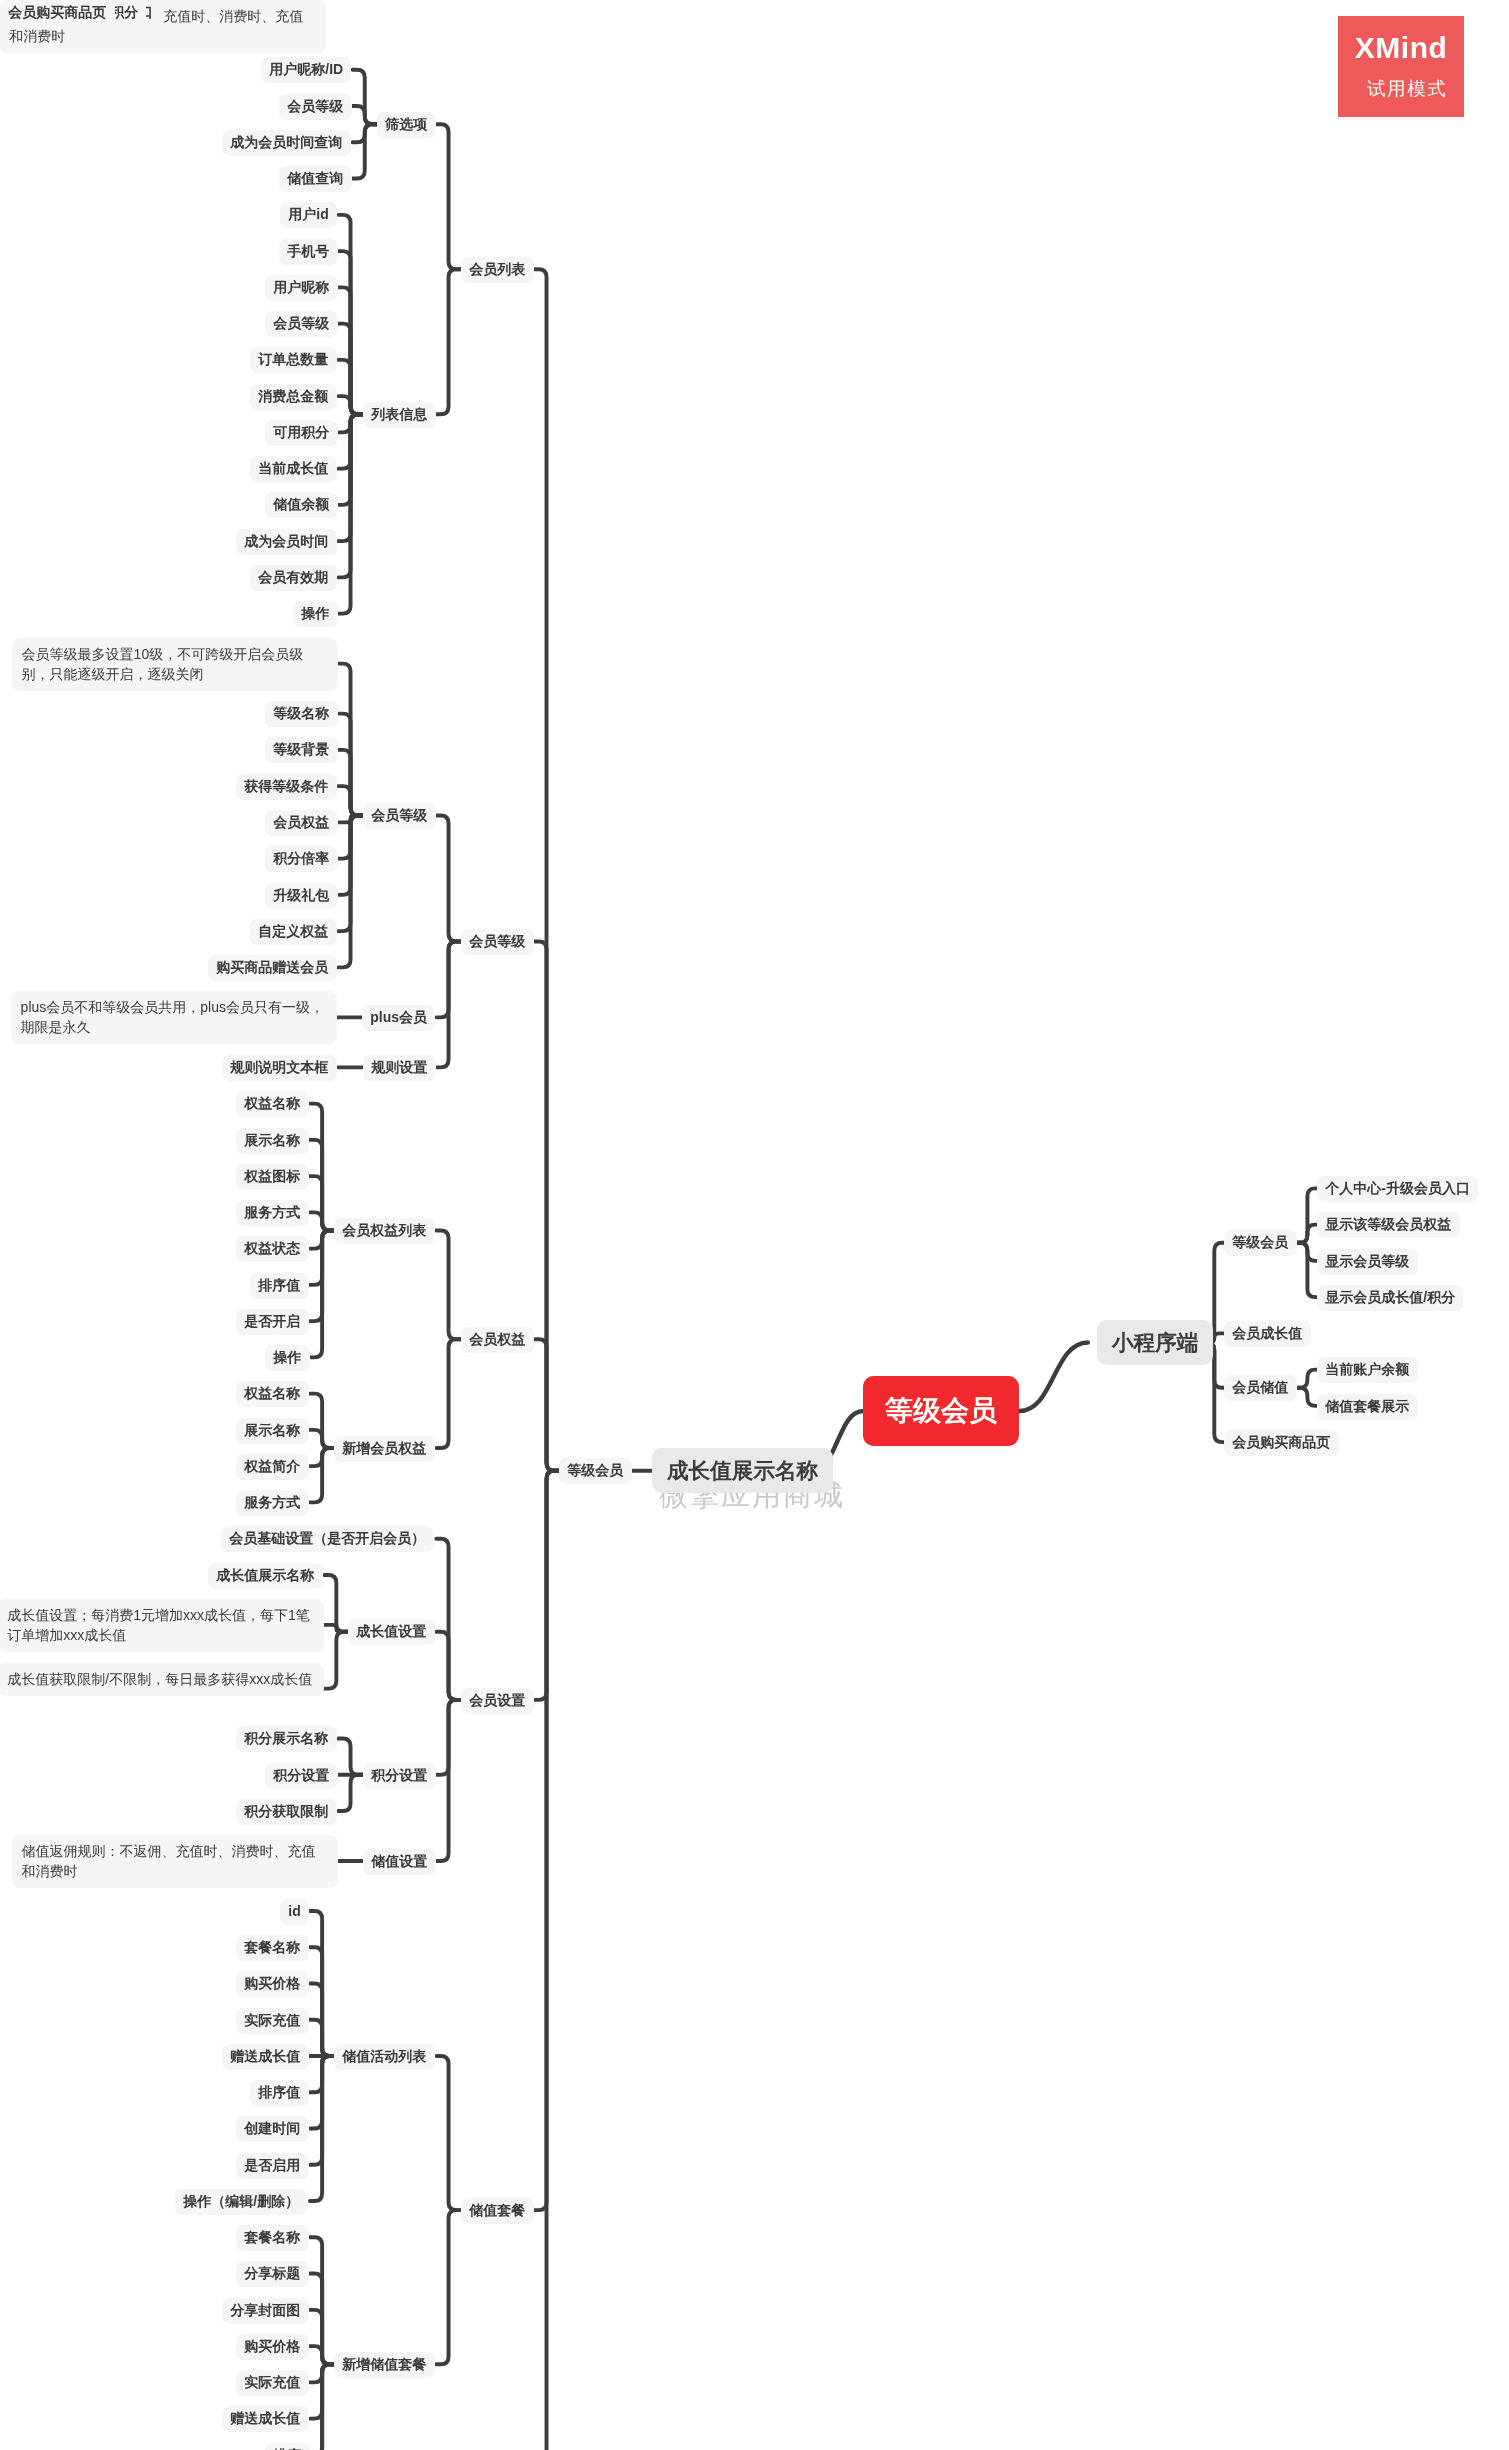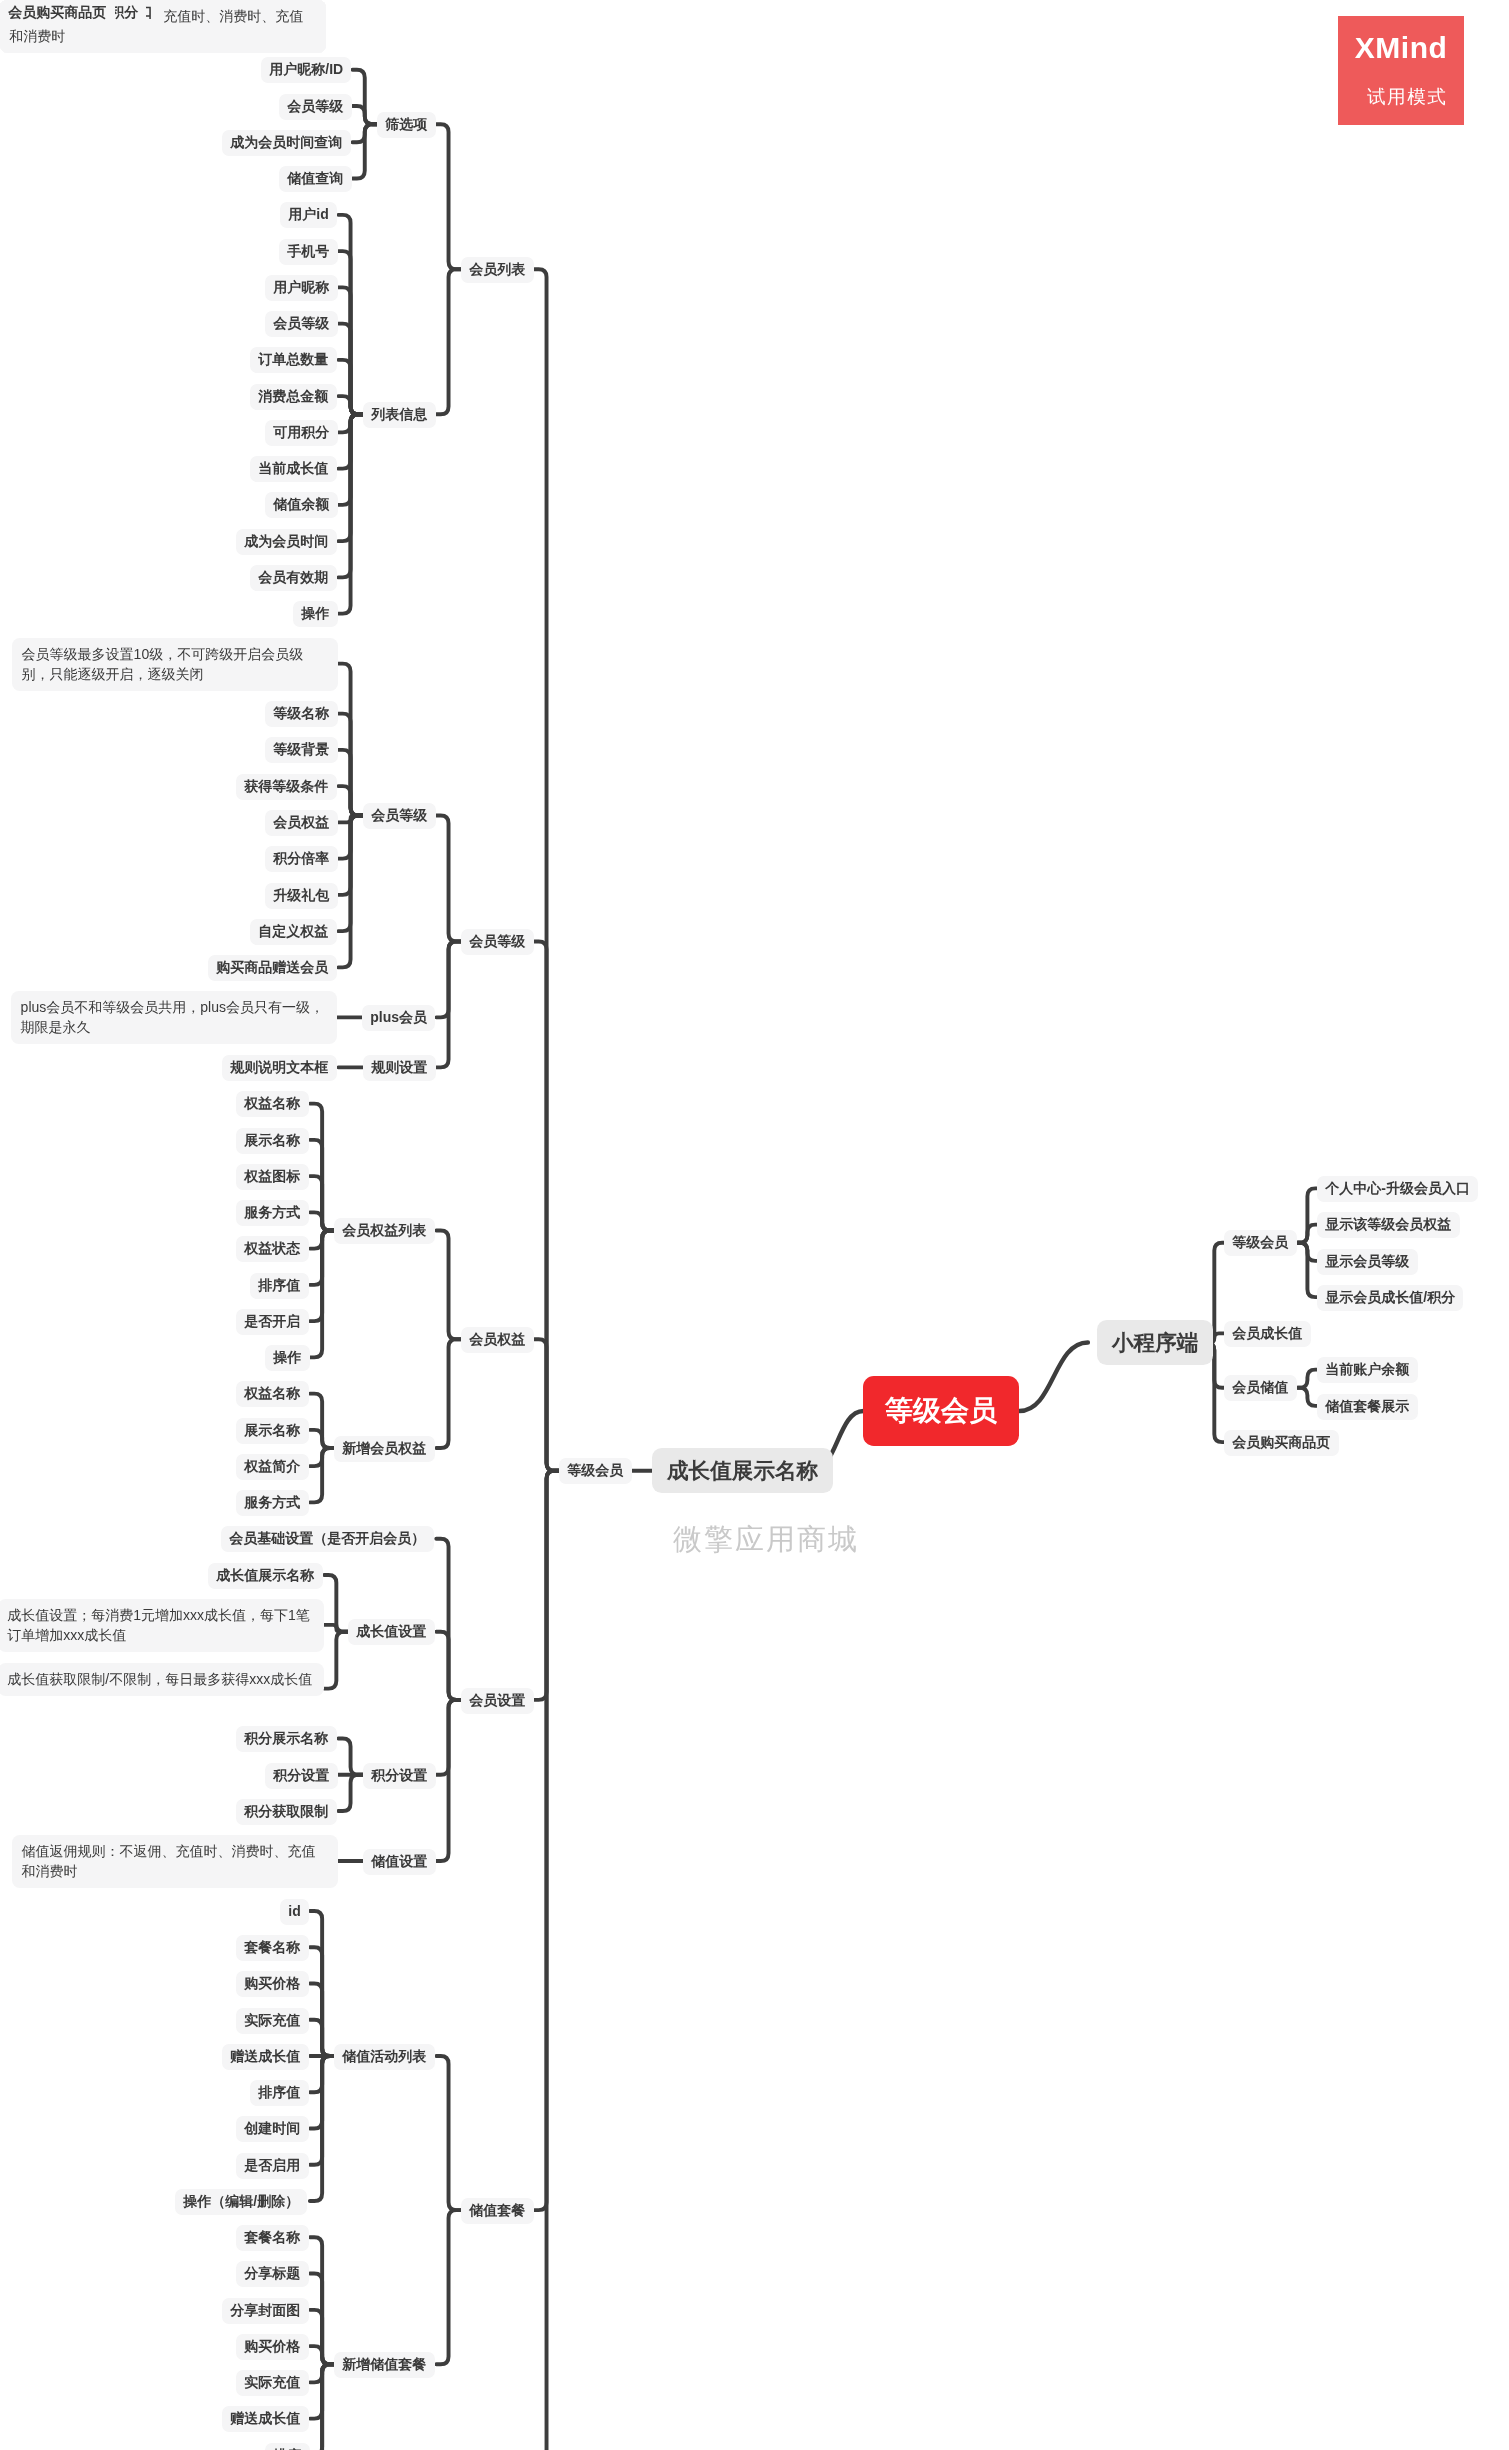--- a/index.html
+++ b/index.html
@@ -51,21 +51,21 @@
 
   #badge {
     position: absolute; z-index: 5;
     top: 16px; right: 46px;
     background: var(--badge-bg, #ee5a5a);
     color: #ffffff;
     padding: 14.7px 16.7px 15.7px 16.7px;
     text-align: center;
   }
   #badge .brand { font-size: 30px; font-weight: 700; letter-spacing: 0.5px; }
-  #badge .mode { font-size: 18.6px; font-weight: 500; margin-top: 19px; letter-spacing: 1.5px; text-align: right; }
+  #badge .mode { font-size: 18.6px; font-weight: 500; margin-top: 11px; letter-spacing: 1.5px; text-align: right; }
 </style>
 </head>
 <body>
 
 <div id="stage" style="--central-bg: #f1282c; --primary-bg: #e9e9e9; --topic-bg: #f5f5f6; --badge-bg: #ee5a5a;">
   <svg id="links" width="1510" height="2996" viewBox="0 0 3081 6115">
       <path d="M 1330 3002 L 1290 3002" fill="none" stroke="#3d3d3d" stroke-width="8" stroke-linecap="round" stroke-linejoin="round"></path>
       <path d="M 1140 3002 L 1131 3002 Q 1115 3002 1115 2986 L 1115 565.5 Q 1115 549.5 1099 549.5 L 1090 549.5" fill="none" stroke="#3d3d3d" stroke-width="8" stroke-linecap="round" stroke-linejoin="round"></path>
       <path d="M 940 549.5 L 931 549.5 Q 915 549.5 915 533.5 L 915 269.5 Q 915 253.5 899 253.5 L 890 253.5" fill="none" stroke="#3d3d3d" stroke-width="8" stroke-linecap="round" stroke-linejoin="round"></path>
       <path d="M 769 253.5 L 760 253.5 Q 744 253.5 744 237.5 L 744 158.5 Q 744 142.5 728 142.5 L 719 142.5" fill="none" stroke="#3d3d3d" stroke-width="8" stroke-linecap="round" stroke-linejoin="round"></path>
@@ -168,21 +168,21 @@
       <path d="M 2648 2536.5 L 2652 2536.5 Q 2668 2536.5 2668 2552.5 L 2668 2557.5 Q 2668 2573.5 2684 2573.5 L 2688 2573.5" fill="none" stroke="#3d3d3d" stroke-width="8" stroke-linecap="round" stroke-linejoin="round"></path>
       <path d="M 2648 2536.5 L 2652 2536.5 Q 2668 2536.5 2668 2552.5 L 2668 2631.5 Q 2668 2647.5 2684 2647.5 L 2688 2647.5" fill="none" stroke="#3d3d3d" stroke-width="8" stroke-linecap="round" stroke-linejoin="round"></path>
       <path d="M 2458 2740 L 2468.75 2740 Q 2478 2740 2478 2730.75 L 2478 2730.75 Q 2478 2721.5 2487.25 2721.5 L 2498 2721.5" fill="none" stroke="#3d3d3d" stroke-width="8" stroke-linecap="round" stroke-linejoin="round"></path>
       <path d="M 2458 2740 L 2462 2740 Q 2478 2740 2478 2756 L 2478 2816.5 Q 2478 2832.5 2494 2832.5 L 2498 2832.5" fill="none" stroke="#3d3d3d" stroke-width="8" stroke-linecap="round" stroke-linejoin="round"></path>
       <path d="M 2648 2832.5 L 2652 2832.5 Q 2668 2832.5 2668 2816.5 L 2668 2811.5 Q 2668 2795.5 2684 2795.5 L 2688 2795.5" fill="none" stroke="#3d3d3d" stroke-width="8" stroke-linecap="round" stroke-linejoin="round"></path>
       <path d="M 2648 2832.5 L 2652 2832.5 Q 2668 2832.5 2668 2848.5 L 2668 2853.5 Q 2668 2869.5 2684 2869.5 L 2688 2869.5" fill="none" stroke="#3d3d3d" stroke-width="8" stroke-linecap="round" stroke-linejoin="round"></path>
       <path d="M 2458 2740 L 2462 2740 Q 2478 2740 2478 2756 L 2478 2927.5 Q 2478 2943.5 2494 2943.5 L 2498 2943.5" fill="none" stroke="#3d3d3d" stroke-width="8" stroke-linecap="round" stroke-linejoin="round"></path>
       <path d="M 1762 2880 C 1709 2880 1709 3002 1656 3002" fill="none" stroke="#3d3d3d" stroke-width="9" stroke-linecap="round" stroke-linejoin="round"></path>
       <path d="M 2080 2880 C 2150 2880 2150 2740 2220 2740" fill="none" stroke="#3d3d3d" stroke-width="9" stroke-linecap="round" stroke-linejoin="round"></path>
     </svg>
-  <div id="watermark" style="left: 673px; top: 1476px; margin-top: 44px;">微擎应用商城</div>
+  <div id="watermark" style="left: 659px; top: 1476px;">微擎应用商城</div>
   <div id="badge">
     <div class="brand">XMind</div>
     <div class="mode">试用模式</div>
   </div>
 <div class="topic central" style="left: 863px; top: 1376px;">等级会员</div>
     <div class="topic primary" style="left: 652px; top: 1448px;">成长值展示名称</div>
     <div class="topic" style="left: 559px; top: 1458px;">等级会员</div>
     <div class="topic">会员列表</div>
     <div class="topic">筛选项</div>
     <div class="topic">用户昵称/ID</div>

